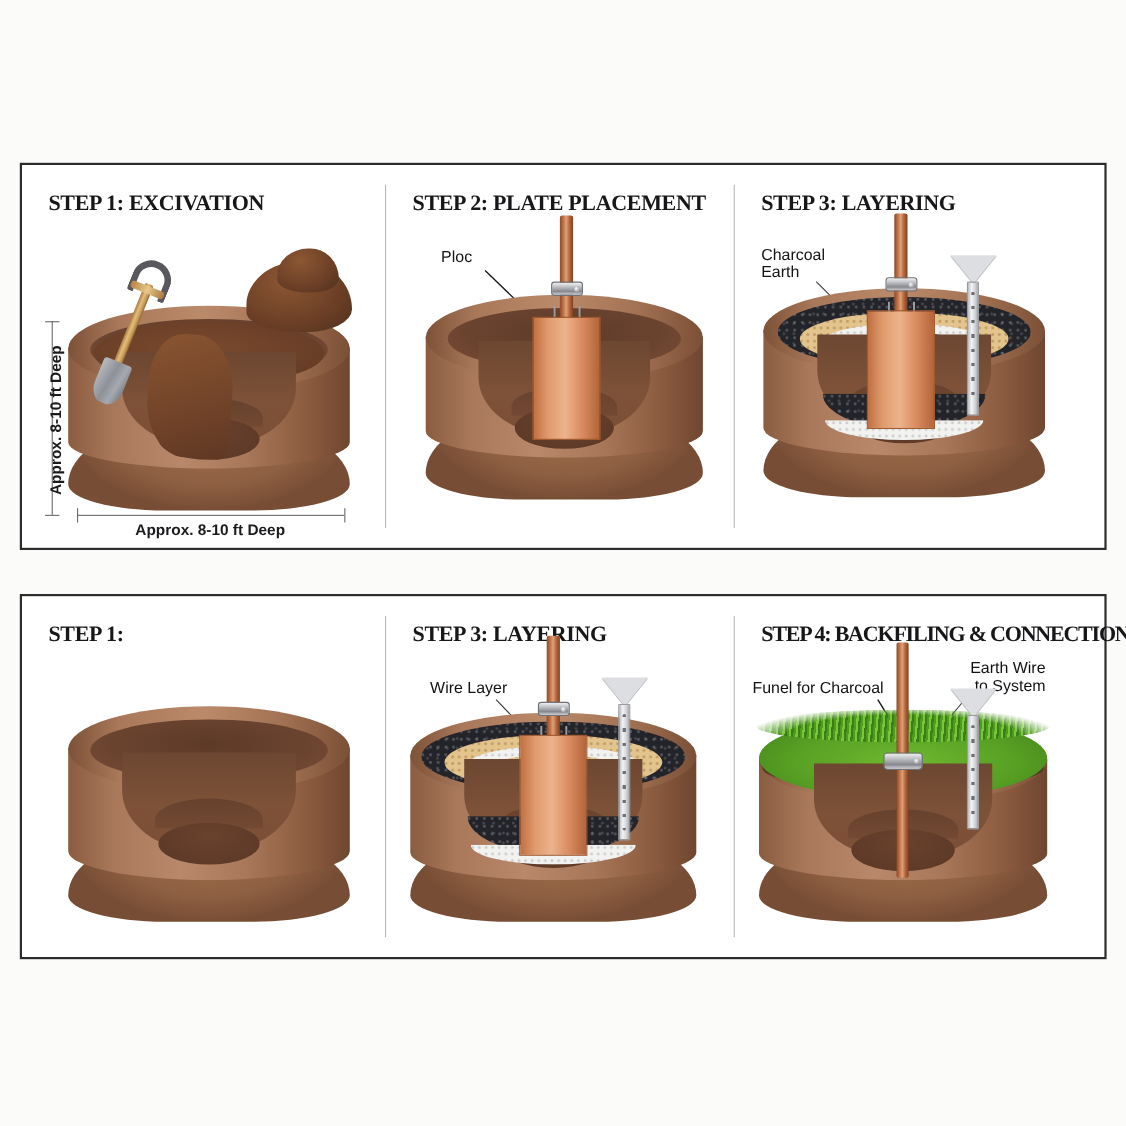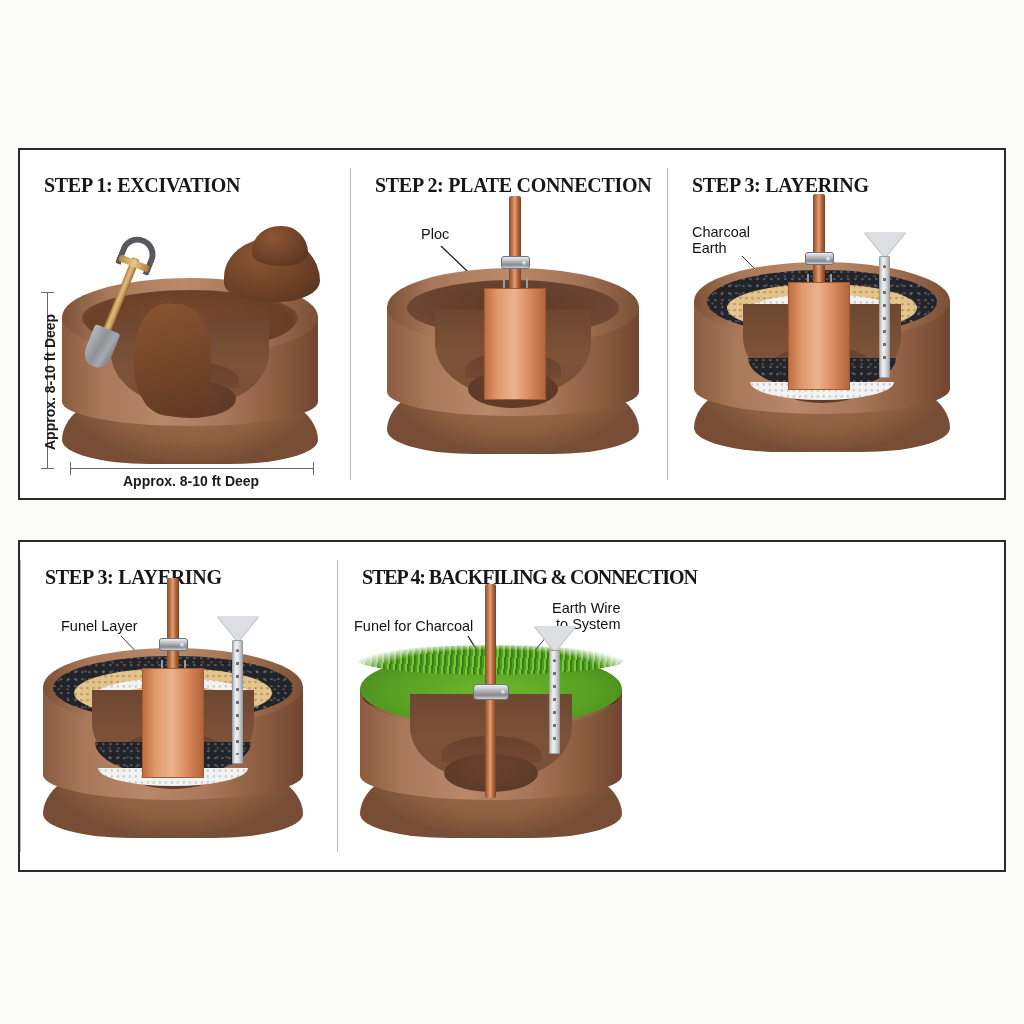--- a/index.html
+++ b/index.html
@@ -270,23 +270,23 @@
         <div class="shovel-shaft"></div>
         <div class="shovel-grip"></div>
         <div class="shovel-grip-bar"></div>
         <div class="shovel-blade"></div>
       </div>
     </div>
 
     <div class="divider"></div>
 
     <div class="panel" style="width:316px">
-      <div class="panel-title">STEP 2: PLATE CONNECTION</div>
-
-      <div class="callout" style="left:70px;top:76px;">Ploc</div>
+      <div class="panel-title">STEP 2: PLATE PLACEMENT</div>
+
+      <div class="callout" style="left:50px;top:76px;">Ploc</div>
       <svg class="leader" style="left:86px;top:92px;width:90px;height:66px;" viewBox="0 0 90 66">
         <line x1="4" y1="4" x2="54" y2="52"></line>
         <polygon points="54,52 45,46 48,40"></polygon>
       </svg>
 
       <div class="pit" style="left:36px;top:118px;width:252px;height:186px;">
         <div class="pit-base"></div>
         <div class="pit-wall"></div>
         <div class="pit-rim"></div>
         <div class="pit-cavity"></div>
@@ -340,27 +340,41 @@
       <div class="ubolt-nut" style="left:146px;top:146px;"></div>
       <div class="plate" style="left:120px;top:132px;width:62px;height:108px;"></div>
 
       <div class="funnel-cone" style="left:196px;top:82px;"></div>
       <div class="funnel-pipe" style="left:211px;top:106px;height:122px;"></div>
     </div>
   </div>
 
   <div class="frame" id="frame-bottom">
 
+    <div class="panel" style="width:330px">
+      <div class="panel-title">STEP 1:</div>
+
+      <div class="pit" style="left:42px;top:100px;width:256px;height:196px;">
+        <div class="pit-base"></div>
+        <div class="pit-wall"></div>
+        <div class="pit-rim"></div>
+        <div class="pit-cavity"></div>
+        <div class="pit-notch">
+          <div class="pit-notch-wall"></div>
+          <div class="pit-notch-floor"></div>
+        </div>
+      </div>
+    </div>
 
     <div class="divider"></div>
 
     <div class="panel" style="width:316px">
       <div class="panel-title">STEP 3: LAYERING</div>
 
-      <div class="callout" style="left:40px;top:76px;">Funel Layer</div>
+      <div class="callout" style="left:40px;top:76px;">Wire Layer</div>
       <svg class="leader leader-thin" style="left:98px;top:92px;width:70px;height:58px;" viewBox="0 0 70 58">
         <line x1="2" y1="2" x2="46" y2="48"></line>
       </svg>
 
       <div class="pit" style="left:22px;top:106px;width:260px;height:190px;">
         <div class="pit-base"></div>
         <div class="pit-wall"></div>
         <div class="pit-rim"></div>
 
         <div class="ring ring-charcoal" style="left:4%;top:8px;width:92%;height:64px;"></div>

